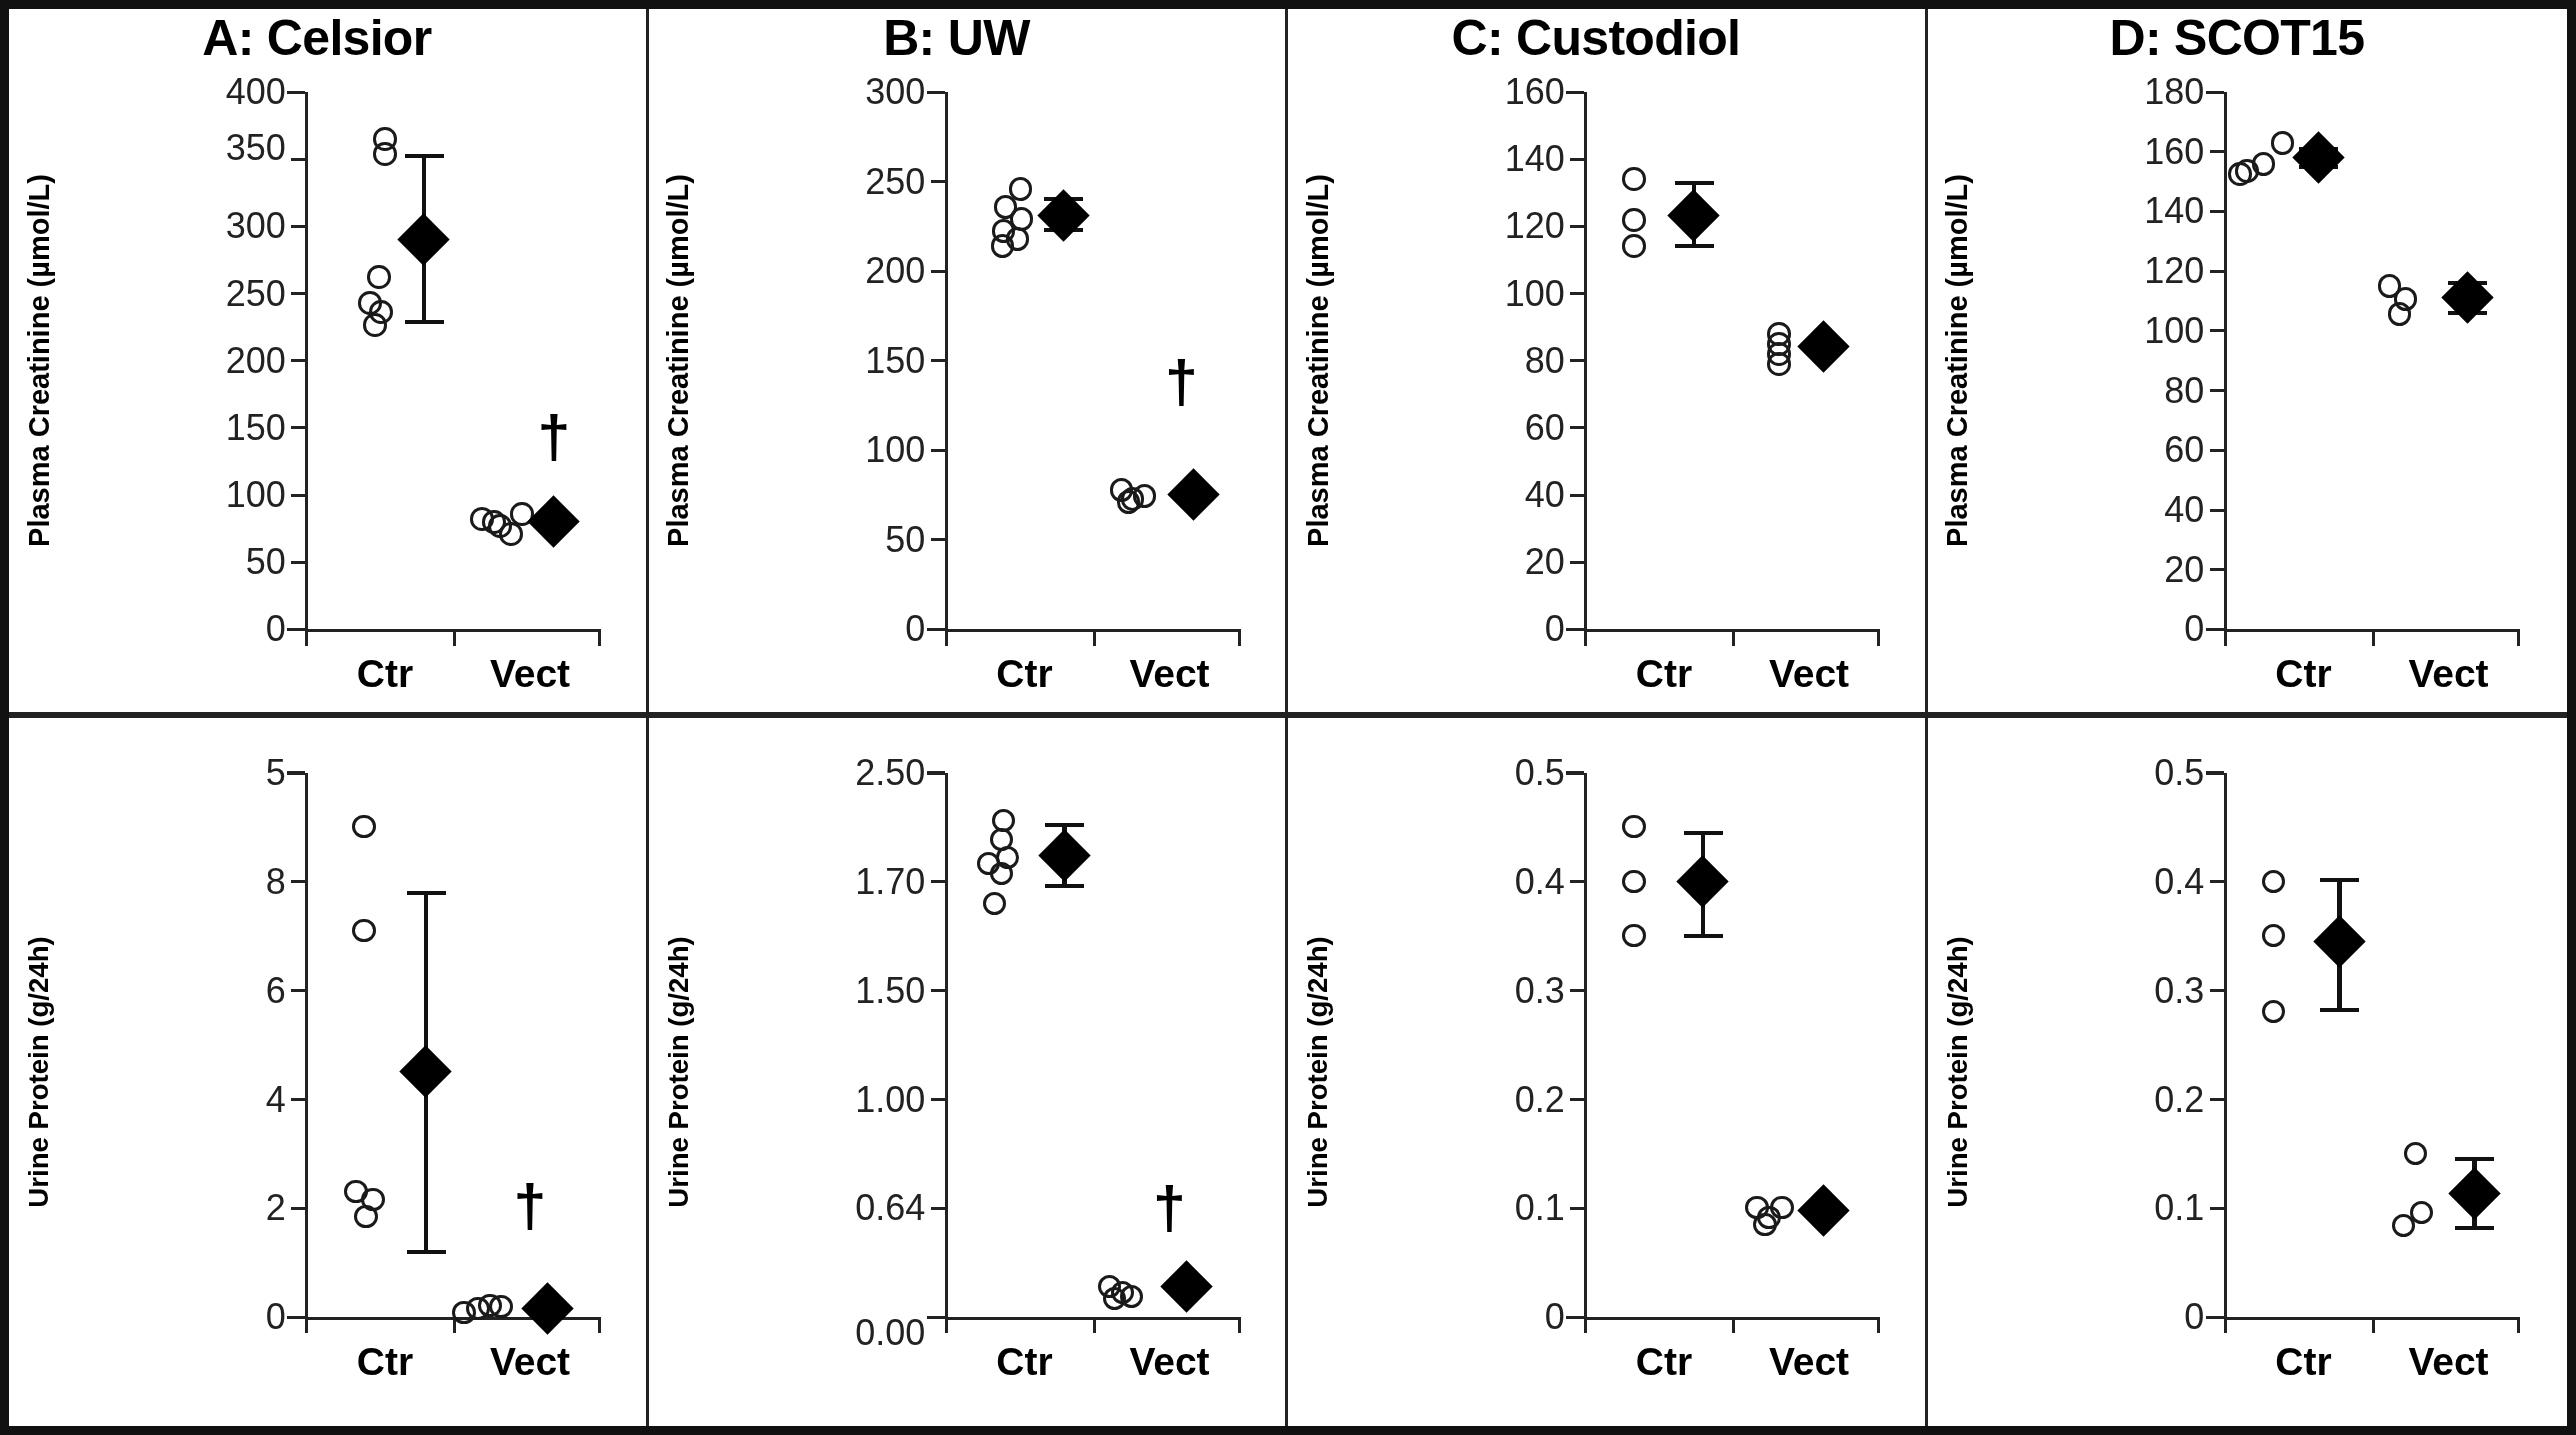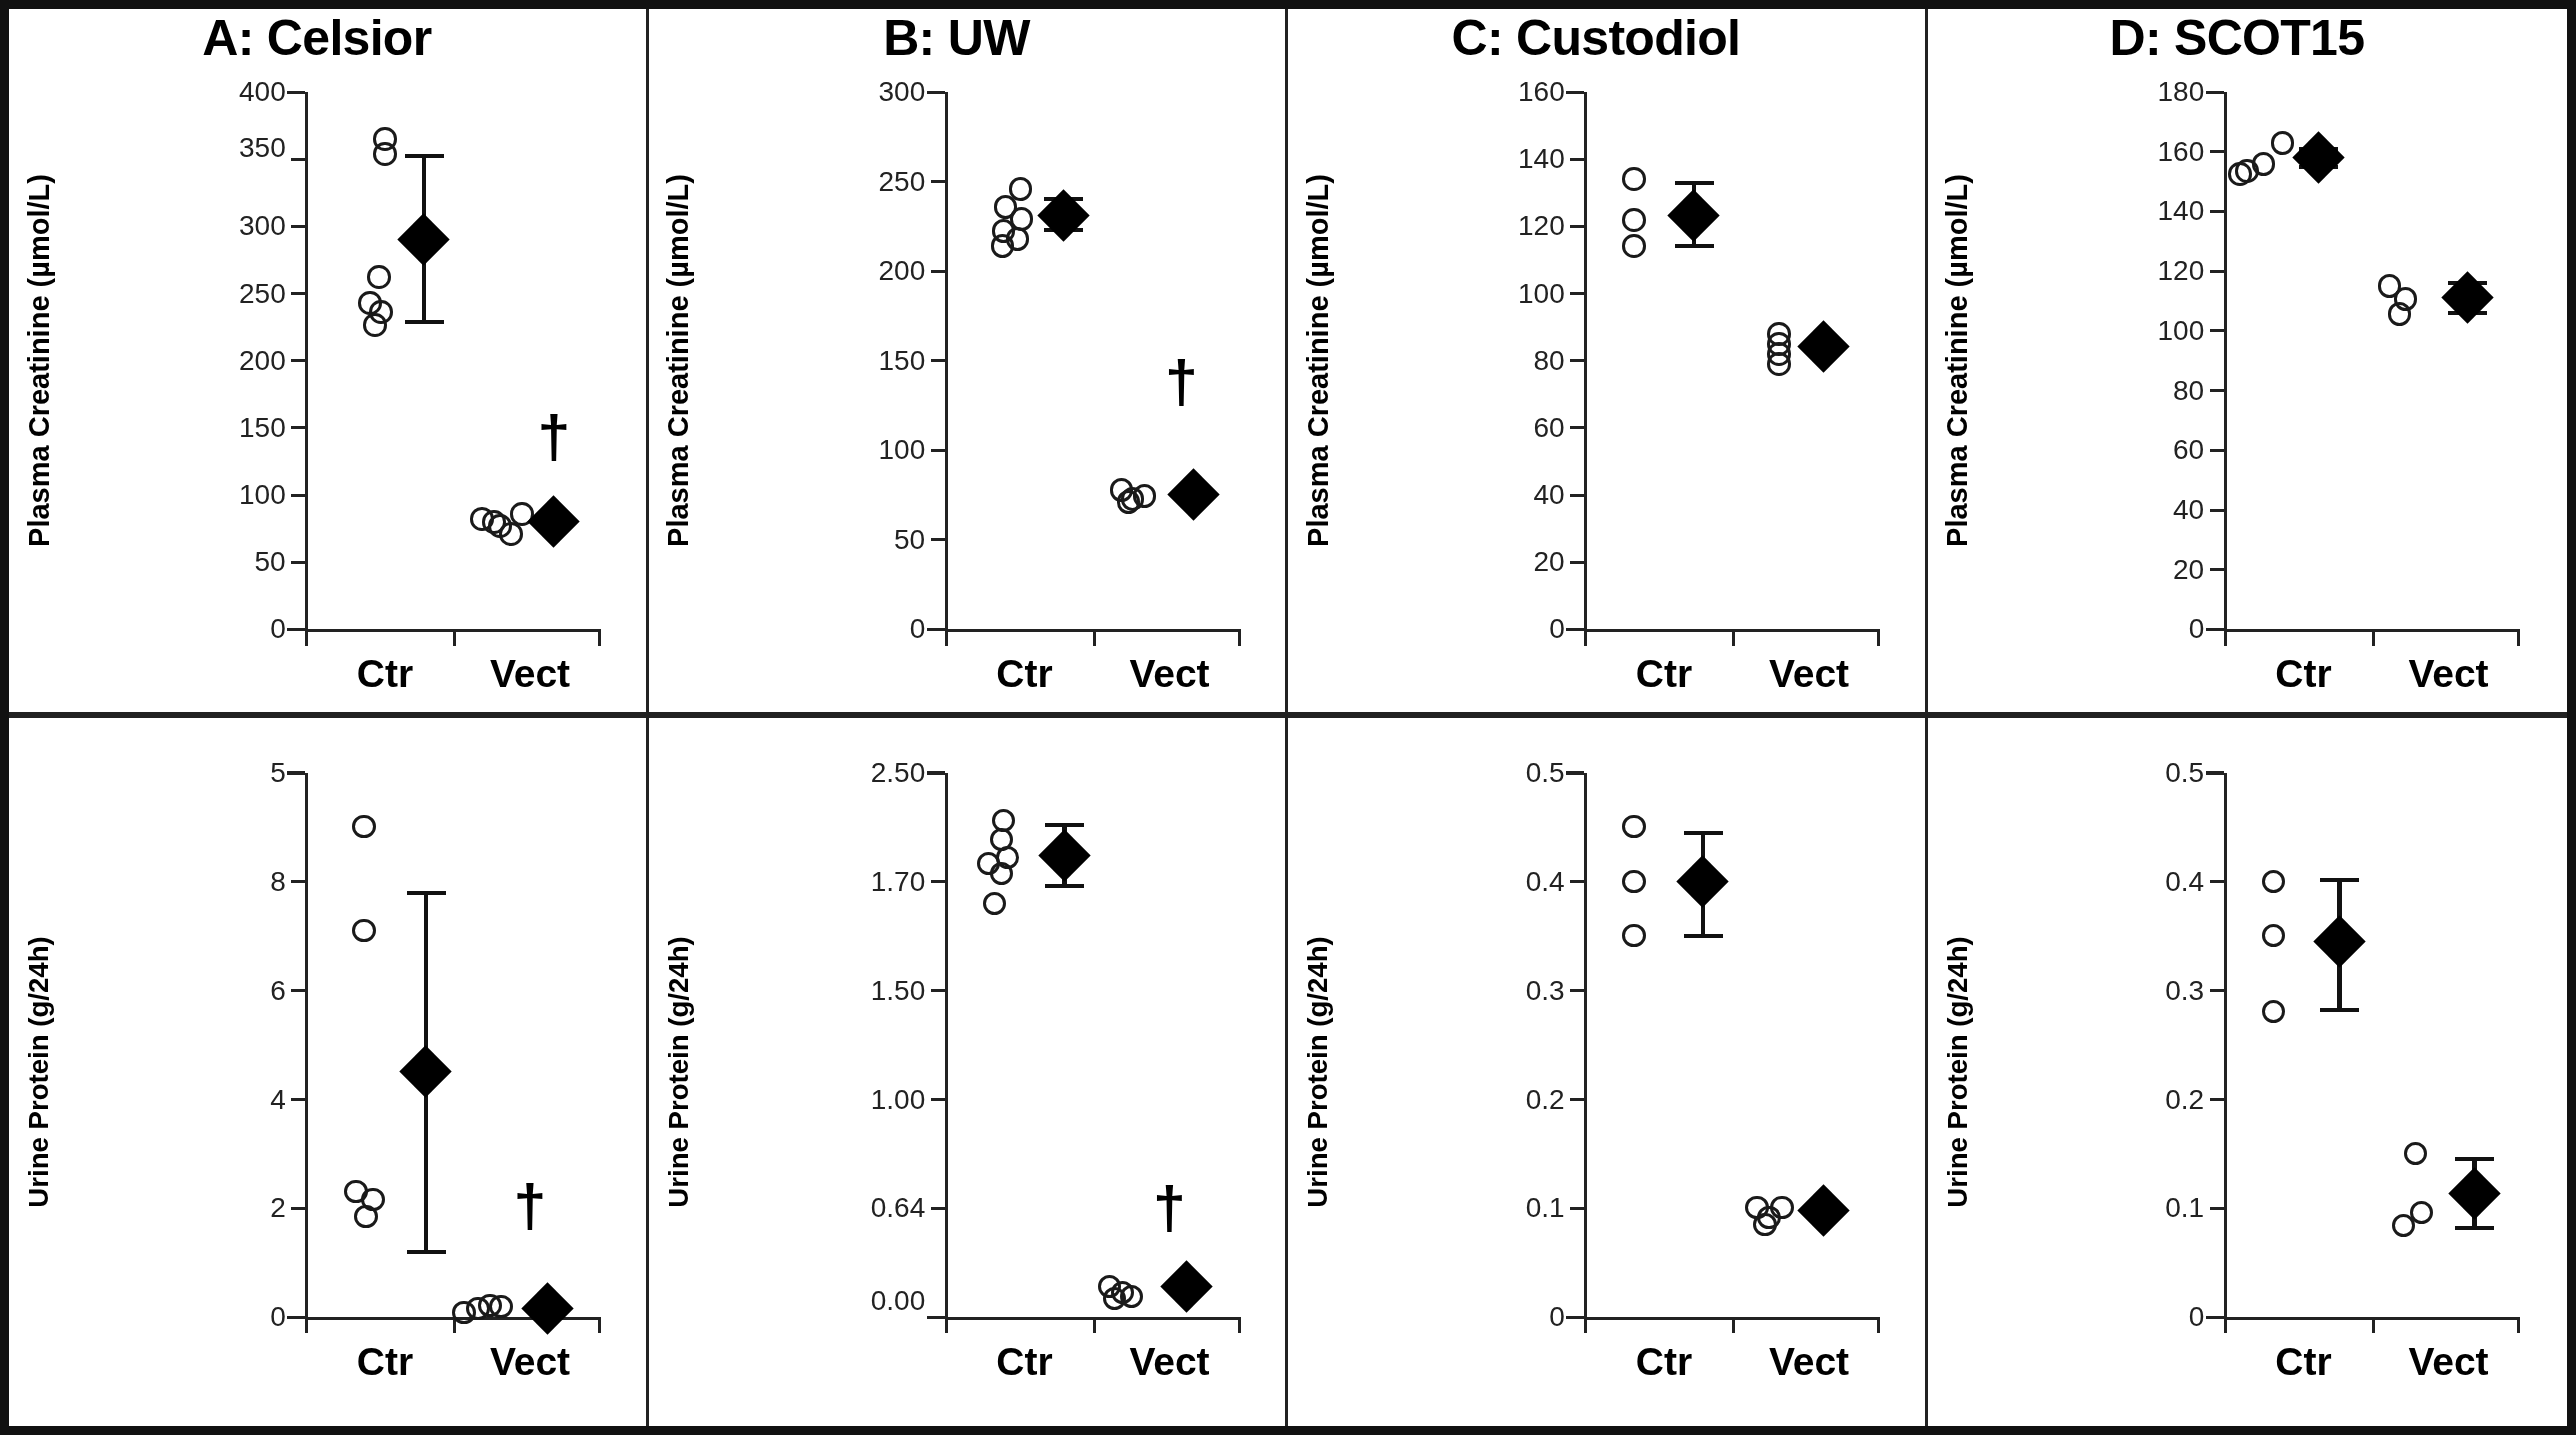--- a/index.html
+++ b/index.html
@@ -83,21 +83,21 @@
     position:absolute;
     right:100%;
     width:13.8px;height:3.4px;background:#222;
   }
   .ytick.cap{width:18px;}
   .ylabel{
     position:absolute;
     right:100%;
     margin-right:19.3px;
     transform:translateY(-50%);
-    font-size:28px;
+    font-size:36px;
     color:#222;
     white-space:nowrap;
     text-align:center;
   }
   .xtick{
     position:absolute;
     top:100%;
     width:3.4px;height:16.5px;background:#222;
   }
   .xlabel{
@@ -386,21 +386,21 @@
         </div>
       </div>
       <div class="cell last-row">
         <div class="ytitle small">
           <span>Urine Protein (g/24h)</span>
         </div>
         <div class="plot" style="left: 296px; top: 55px; width: 296px; height: 544px;">
           <div class="yaxis"></div>
           <div class="xaxis" style="top: 544px;"></div>
           <div class="ytick cap" style="top: 543px;"></div>
-          <div class="ylabel" style="top: 528px;">0.00</div>
+          <div class="ylabel" style="top: 560px;">0.00</div>
           <div class="ytick" style="top: 434px;"></div>
           <div class="ylabel" style="top: 435px;">0.64</div>
           <div class="ytick" style="top: 325px;"></div>
           <div class="ylabel" style="top: 327px;">1.00</div>
           <div class="ytick" style="top: 216px;"></div>
           <div class="ylabel" style="top: 218px;">1.50</div>
           <div class="ytick" style="top: 107px;"></div>
           <div class="ylabel" style="top: 109px;">1.70</div>
           <div class="ytick cap" style="top: -1.4px;"></div>
           <div class="ylabel" style="top: 0px;">2.50</div>

